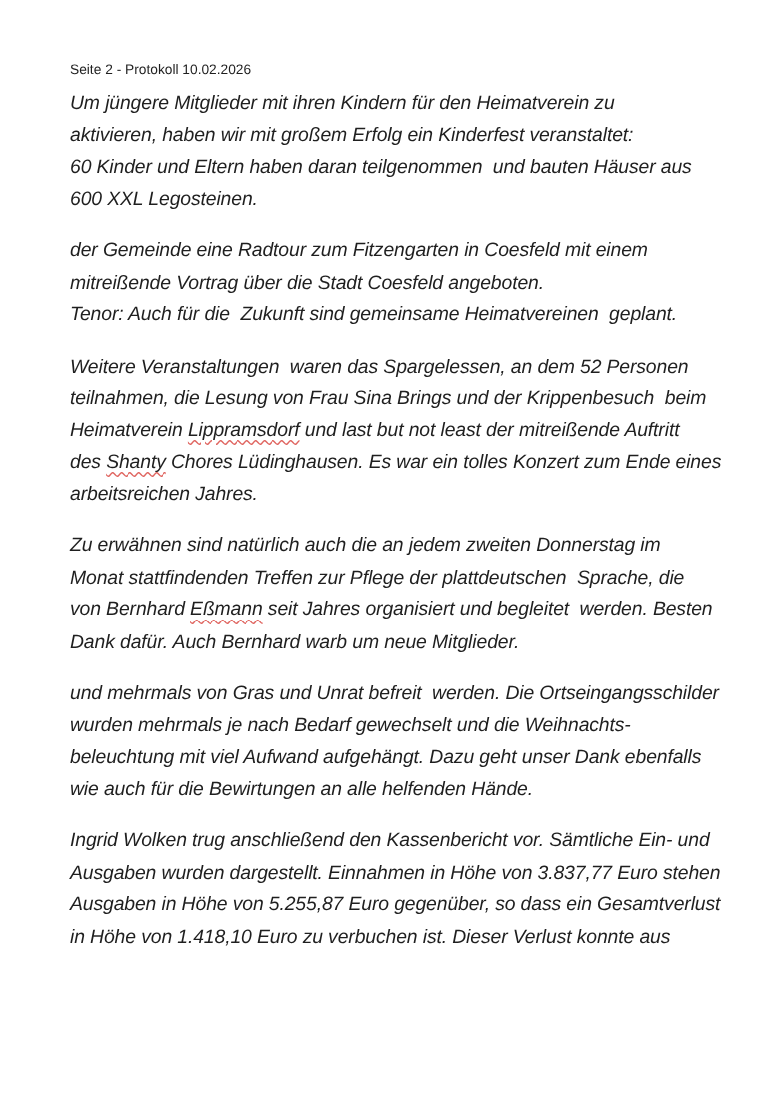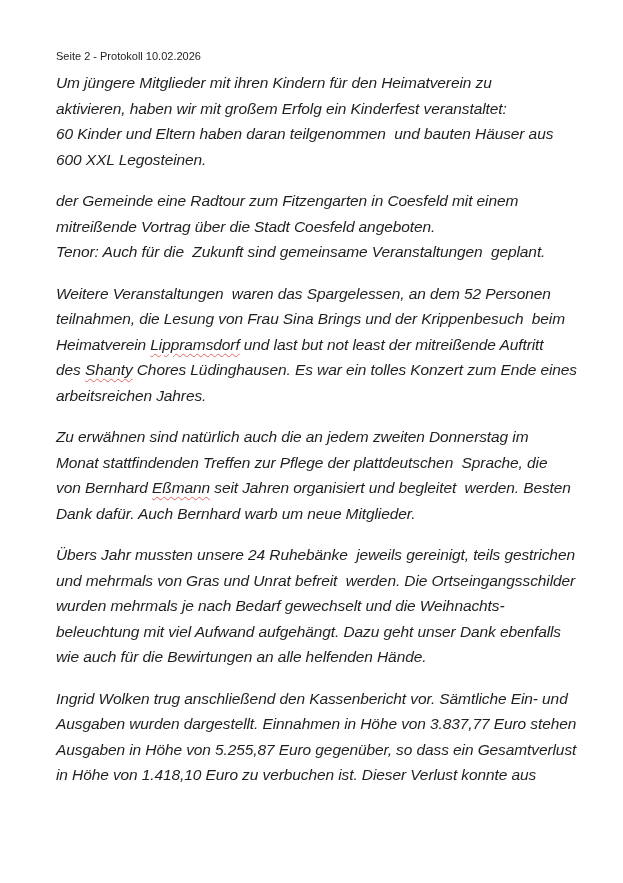--- a/index.html
+++ b/index.html
@@ -63,40 +63,39 @@
     <div class="para">
       <div class="line">Um jüngere Mitglieder mit ihren Kindern für den Heimatverein zu</div>
       <div class="line">aktivieren, haben wir mit großem Erfolg ein Kinderfest veranstaltet:</div>
       <div class="line">60 Kinder und Eltern haben daran teilgenommen  und bauten Häuser aus</div>
       <div class="line">600 XXL Legosteinen.</div>
     </div>
 
     <div class="para">
       <div class="line">der Gemeinde eine Radtour zum Fitzengarten in Coesfeld mit einem</div>
       <div class="line">mitreißende Vortrag über die Stadt Coesfeld angeboten.</div>
-      <div class="line">Tenor: Auch für die  Zukunft sind gemeinsame Veranstaltungen  geplant.</div>
+      <div class="line">Tenor: Auch für die  Zukunft sind gemeinsame Heimatvereinen  geplant.</div>
     </div>
 
     <div class="para">
       <div class="line">Weitere Veranstaltungen  waren das Spargelessen, an dem 52 Personen</div>
       <div class="line">teilnahmen, die Lesung von Frau Sina Brings und der Krippenbesuch  beim</div>
       <div class="line"><span>Heimatverein </span><span class="misspelled">Lippramsdorf</span><span> und last but not least der mitreißende Auftritt</span></div>
       <div class="line"><span>des </span><span class="misspelled">Shanty</span><span> Chores Lüdinghausen. Es war ein tolles Konzert zum Ende eines</span></div>
       <div class="line">arbeitsreichen Jahres.</div>
     </div>
 
     <div class="para">
       <div class="line">Zu erwähnen sind natürlich auch die an jedem zweiten Donnerstag im</div>
       <div class="line">Monat stattfindenden Treffen zur Pflege der plattdeutschen  Sprache, die</div>
-      <div class="line"><span>von Bernhard </span><span class="misspelled">Eßmann</span><span> seit Jahren organisiert und begleitet  werden. Besten</span></div>
+      <div class="line"><span>von Bernhard </span><span class="misspelled">Eßmann</span><span> seit Jahres organisiert und begleitet  werden. Besten</span></div>
       <div class="line">Dank dafür. Auch Bernhard warb um neue Mitglieder.</div>
     </div>
 
     <div class="para">
-      <div class="line">Übers Jahr mussten unsere 24 Ruhebänke  jeweils gereinigt, teils gestrichen</div>
       <div class="line">und mehrmals von Gras und Unrat befreit  werden. Die Ortseingangsschilder</div>
       <div class="line">wurden mehrmals je nach Bedarf gewechselt und die Weihnachts-</div>
       <div class="line">beleuchtung mit viel Aufwand aufgehängt. Dazu geht unser Dank ebenfalls</div>
       <div class="line">wie auch für die Bewirtungen an alle helfenden Hände.</div>
     </div>
 
     <div class="para">
       <div class="line">Ingrid Wolken trug anschließend den Kassenbericht vor. Sämtliche Ein- und</div>
       <div class="line">Ausgaben wurden dargestellt. Einnahmen in Höhe von 3.837,77 Euro stehen</div>
       <div class="line">Ausgaben in Höhe von 5.255,87 Euro gegenüber, so dass ein Gesamtverlust</div>

